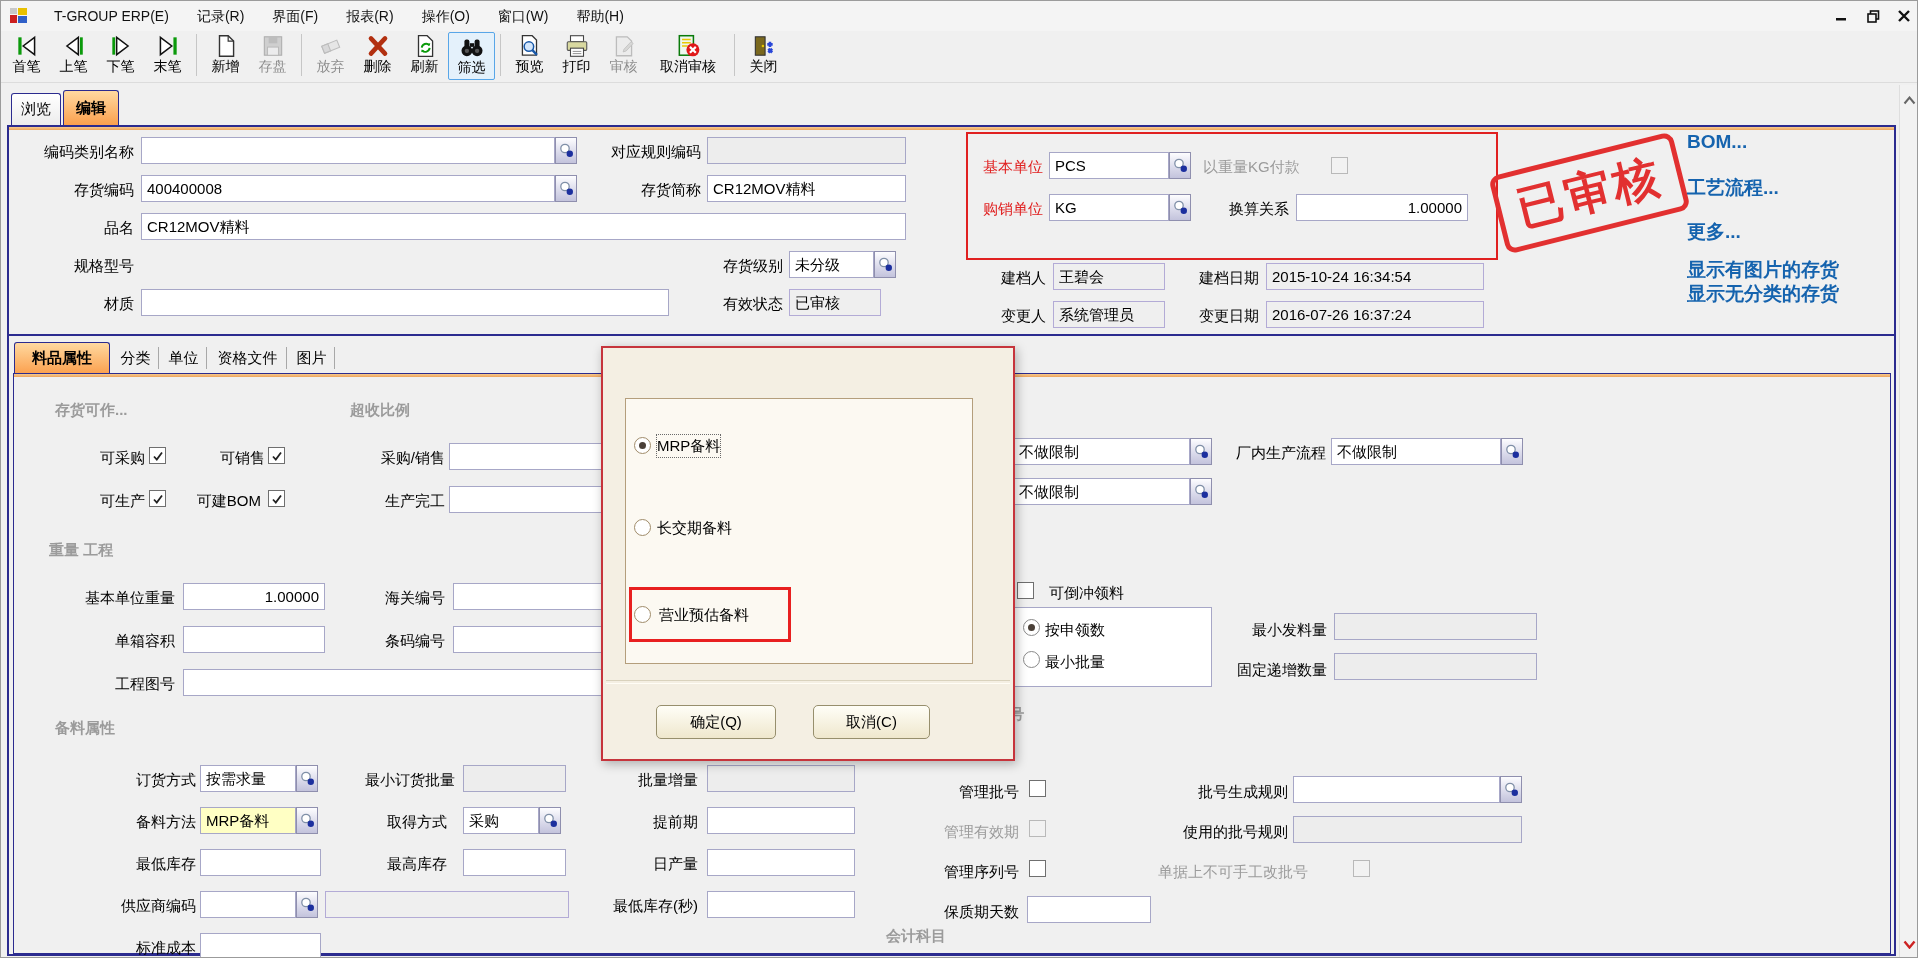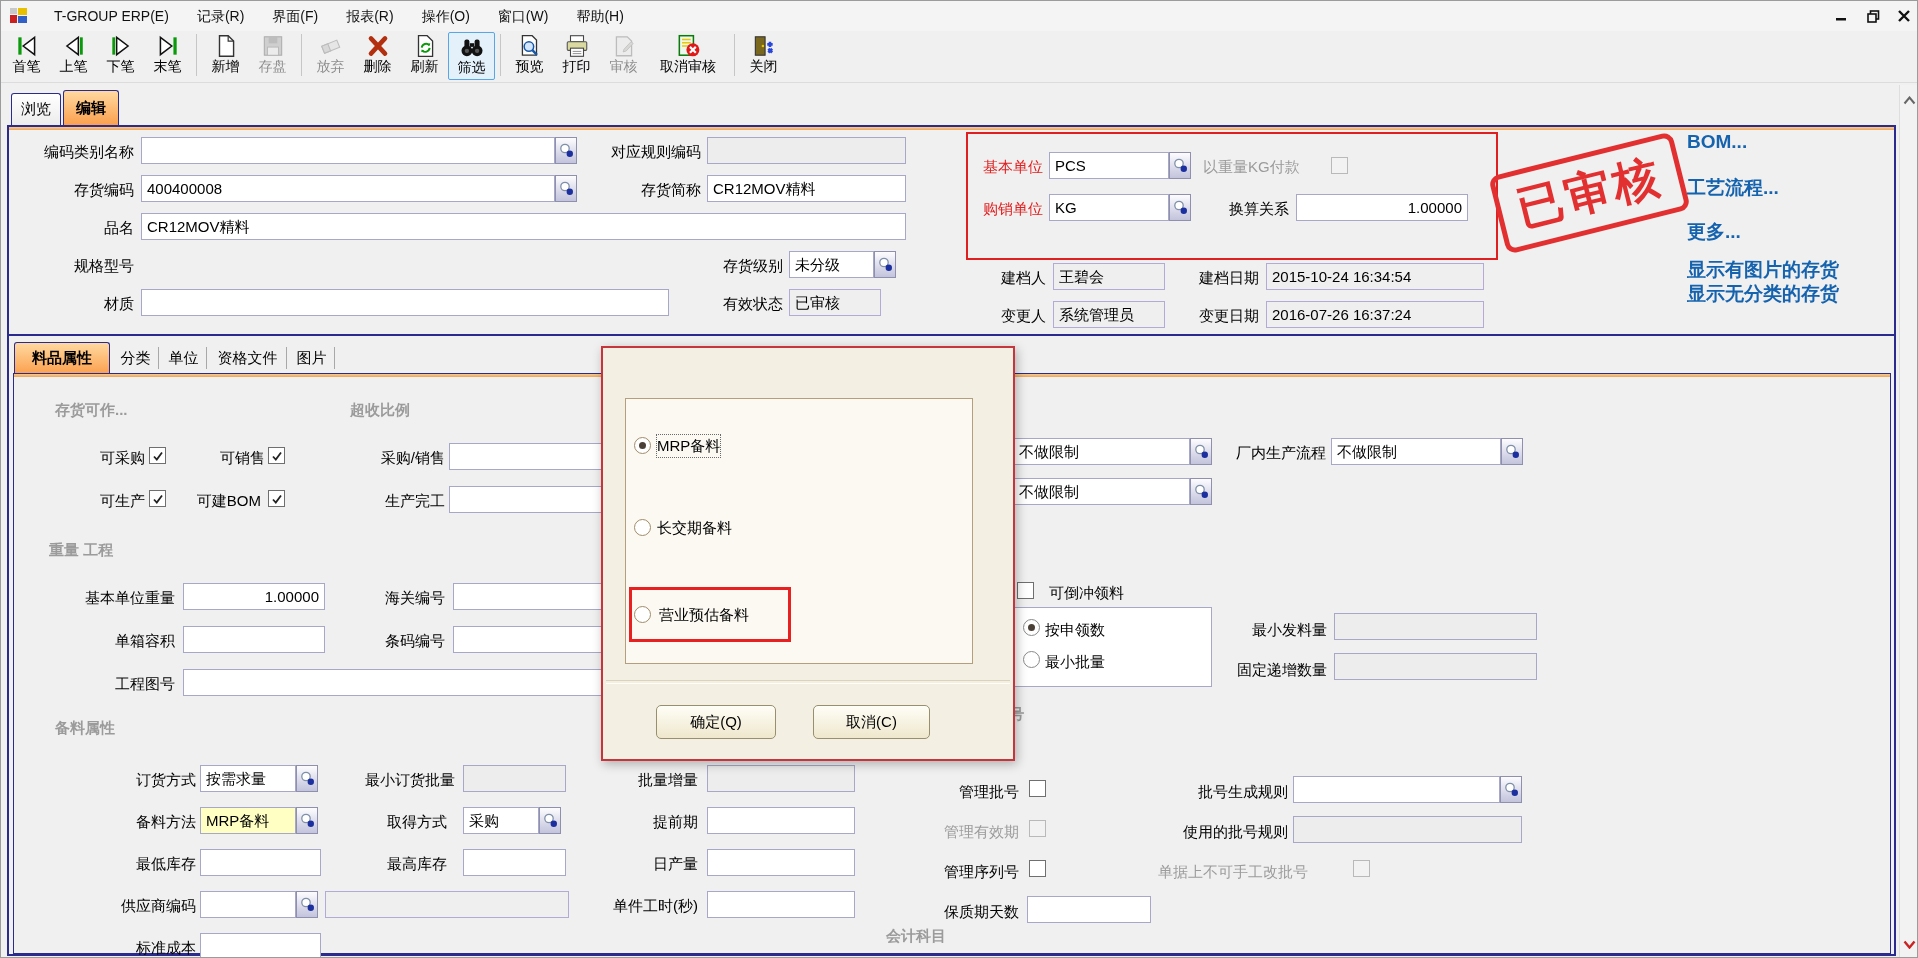--- a/index.html
+++ b/index.html
@@ -448,21 +448,21 @@
 
   <div class="lbl" style="left:100px;top:891px;width:95px">供应商编码</div>
   <div class="fld" style="left:199px;top:890px;width:96px"></div>
   <div class="lk" style="left:295px;top:890px">
       <svg width="15" height="15" viewBox="0 0 15 15">
         <circle cx="6" cy="5.5" r="4.2" fill="#fff" stroke="#8090a8" stroke-width="1.3"></circle>
         <circle cx="10.8" cy="10.8" r="3.2" fill="#1c2f9e"></circle>
       </svg>
     </div>
   <div class="fld ro" style="left:324px;top:890px;width:244px"></div>
-  <div class="lbl" style="left:589px;top:891px;width:108px">单件工时(秒)</div>
+  <div class="lbl" style="left:589px;top:891px;width:108px">最低库存(秒)</div>
   <div class="fld" style="left:706px;top:890px;width:148px"></div>
 
   <div class="lbl" style="left:119px;top:933px;width:76px">标准成本</div>
   <div class="fld" style="left:199px;top:932px;width:121px"></div>
 
   <div class="sec" style="left:944px;top:704px">批号 序列号</div>
   <div class="lbl" style="left:944px;top:777px;width:74px">管理批号</div>
   <div class="cb" style="left:1028px;top:779px"></div>
   <div class="lbl" style="left:1174px;top:777px;width:113px">批号生成规则</div>
   <div class="fld" style="left:1292px;top:775px;width:207px"></div>

